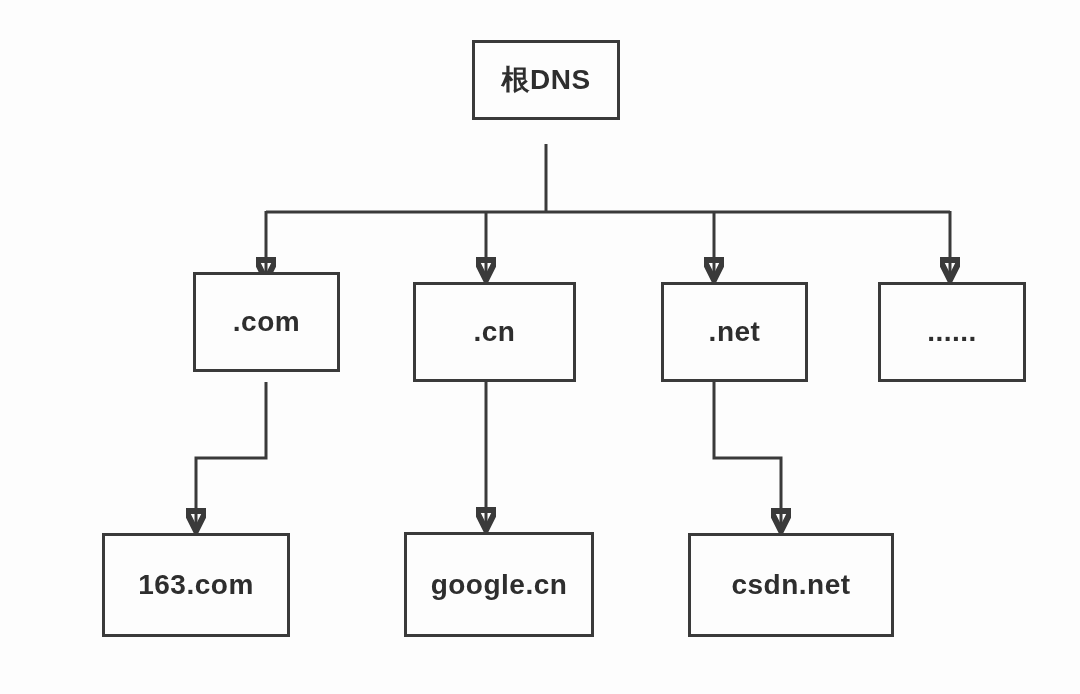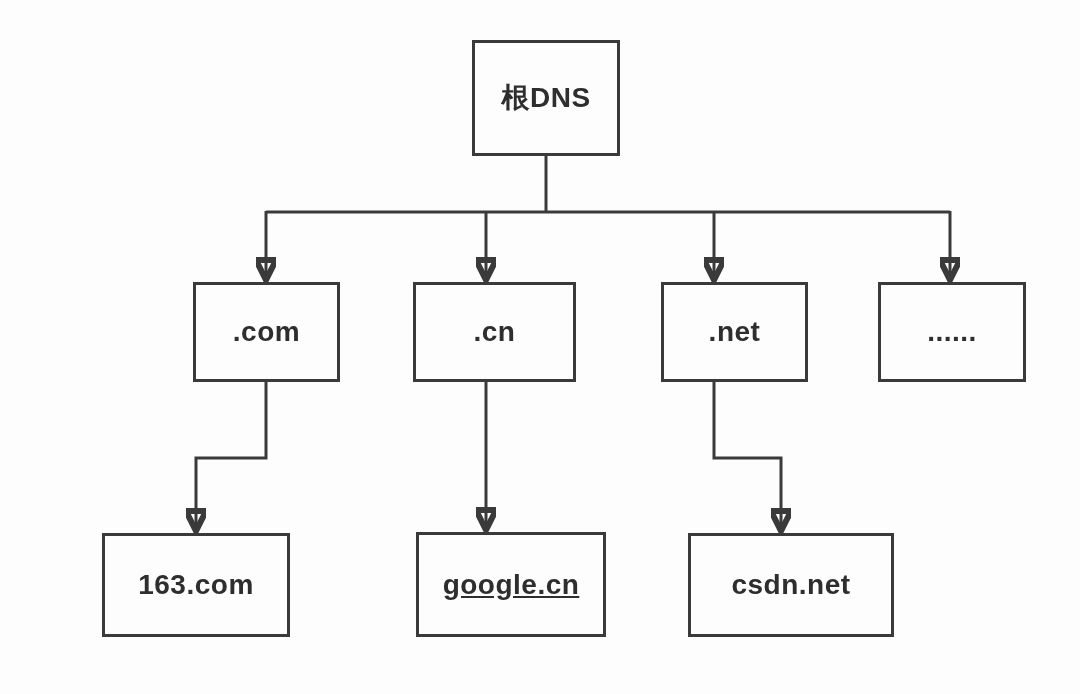--- a/index.html
+++ b/index.html
@@ -35,27 +35,27 @@
     border: 3px solid #3a3a3a;
     display: flex;
     align-items: center;
     justify-content: center;
     font-weight: 700;
     font-size: 28px;
     color: #2e2e2e;
     letter-spacing: 0.5px;
   }
   
-  .n-root   { left: 472px; top: 40px;  width: 148px; height: 116px; }
-  .n-com    { left: 193px; top: 282px; width: 147px; height: 100px; }
+  .n-root   { left: 472px; top: 40px;  width: 148px; height: 80px; }
+  .n-com    { left: 193px; top: 272px; width: 147px; height: 100px; }
   .n-cn     { left: 413px; top: 282px; width: 163px; height: 100px; }
   .n-net    { left: 641px; top: 282px; width: 147px; height: 100px; margin-left: 20px; }
   .n-others { left: 878px; top: 282px; width: 148px; height: 100px; }
   .n-163    { left: 102px; top: 533px; width: 188px; height: 104px; }
-  .n-google { left: 416px; top: 532px; width: 190px; height: 105px; text-decoration: underline; }
+  .n-google { left: 404px; top: 532px; width: 190px; height: 105px; }
   .n-csdn   { left: 688px; top: 533px; width: 206px; height: 104px; }
 </style>
 </head>
 <body>
 
 <div class="canvas">
 
   <svg class="edges" viewBox="0 0 1080 694" xmlns="http://www.w3.org/2000/svg" aria-hidden="true">
     <defs>
       <marker id="arrow" viewBox="0 0 10 10" refX="10" refY="5" markerUnits="userSpaceOnUse" markerWidth="27" markerHeight="20" orient="auto">

